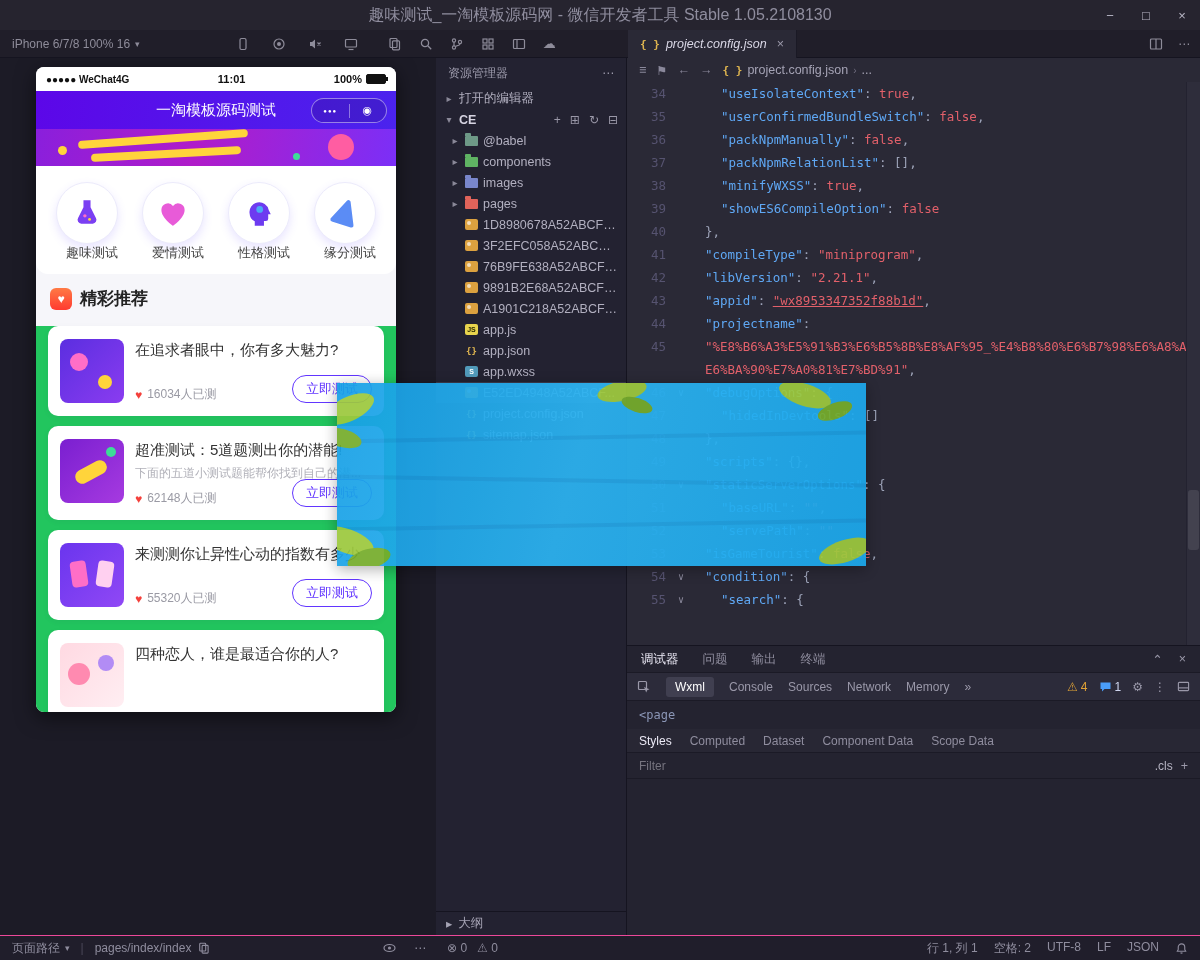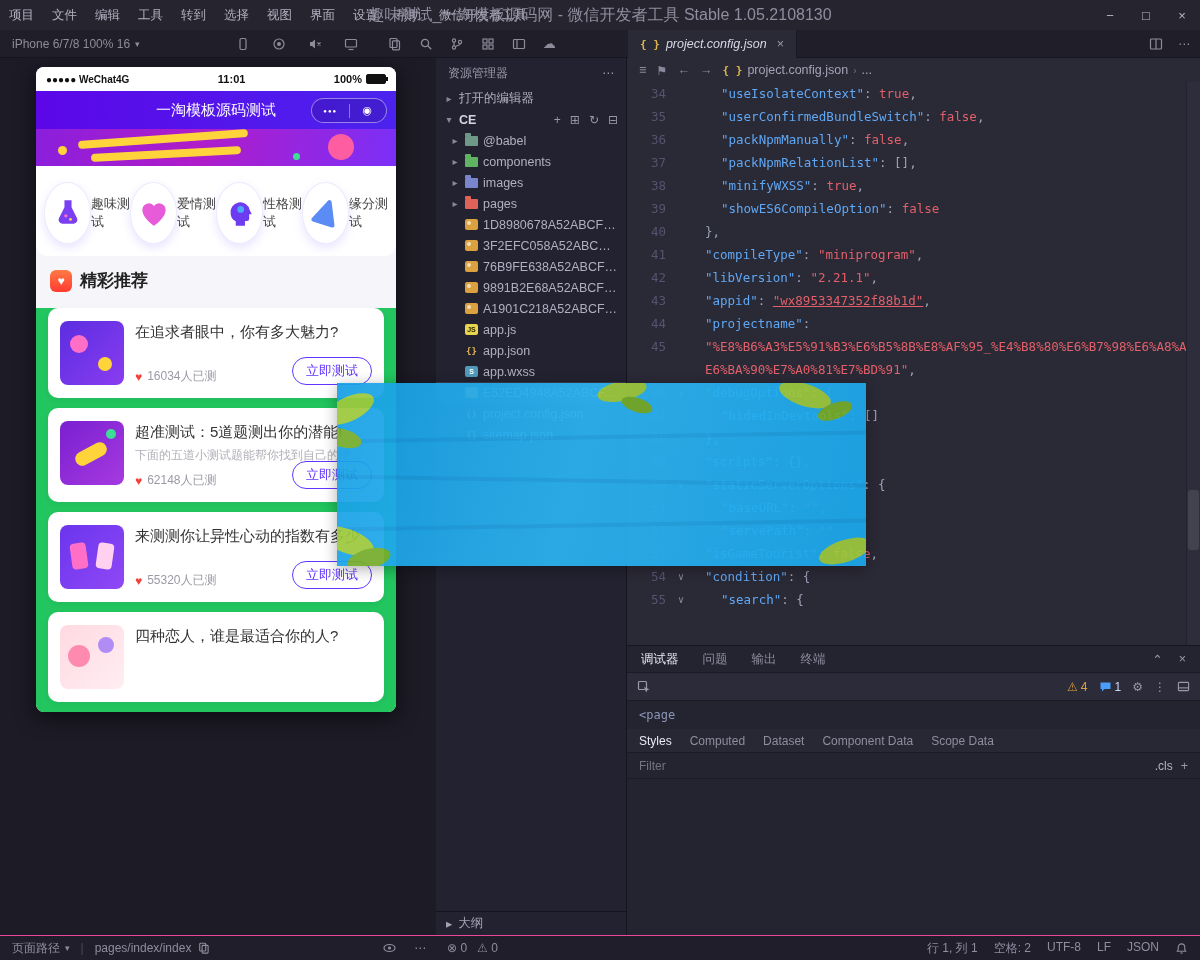--- a/index.html
+++ b/index.html
@@ -36,21 +36,21 @@
   .p-title{color:#fff;font-size:15px}
   .capsule{position:absolute;right:9px;top:7px;width:76px;height:25px;border:1px solid rgba(255,255,255,.45);border-radius:14px;background:rgba(0,0,0,.12);display:flex;align-items:center;color:#fff}
   .capsule span{flex:1;text-align:center;font-size:10px;letter-spacing:1px}
   .capsule i{width:1px;height:14px;background:rgba(255,255,255,.4)}
   .p-banner{height:37px;background:linear-gradient(100deg,#8a1fdc,#b01cc9 45%,#7b2ff7);position:relative;overflow:hidden}
   .bn-bar{position:absolute;background:#ffd43b;border-radius:5px;height:8px}
   .bn-bar.b1{left:42px;top:6px;width:170px;transform:rotate(-4deg)}
   .bn-bar.b2{left:55px;top:21px;width:150px;transform:rotate(-3deg)}
   .bn-circ{position:absolute;border-radius:50%}
   .p-cats{background:#fff;display:flex;justify-content:space-around;padding:16px 8px 12px;border-radius:0 0 12px 12px}
-  .cat{display:flex;flex-direction:row;align-items:center;}
+  .cat{display:flex;flex-direction:column;align-items:flex-end;}
   .cat-circle{width:62px;height:62px;border-radius:50%;background:#fff;border:1px solid #ecebfb;box-shadow:0 4px 10px rgba(110,90,255,.16);display:flex;align-items:center;justify-content:center}
   .cat-label{font-size:13px;color:#454545}
   .p-sec{display:flex;align-items:center;gap:8px;padding:13px 14px 6px;background:#f6f6fa}
   .sec-ic{width:22px;height:22px;border-radius:6px;background:linear-gradient(180deg,#ff7a45,#ff3b30);color:#fff;display:flex;align-items:center;justify-content:center;font-size:12px}
   .sec-title{font-size:17px;font-weight:bold;color:#222}
   .p-cards{background:#22c55e;padding-bottom:20px}
   .p-card{position:relative;margin:10px 12px;background:#fff;border-radius:10px;padding:13px 12px;display:flex;gap:11px;box-shadow:0 2px 6px rgba(30,20,80,.05)}
   .card-img{width:64px;height:64px;border-radius:8px;flex-shrink:0;position:relative;overflow:hidden}
   .card-img.img1{background:linear-gradient(135deg,#5b2ee0,#8a3cf0)}
   .card-img.img2{background:linear-gradient(135deg,#7a1fd0,#a63ae0)}
@@ -138,33 +138,20 @@
   
   .overlay-img{position:absolute;left:337px;top:383px;width:529px;height:183px;z-index:50;background:linear-gradient(105deg,#17a0e6,#2cb4f2 45%,#1ca8ec);opacity:.93;box-shadow:0 3px 14px rgba(0,0,0,.35);overflow:hidden}
   .ov-streak{position:absolute;background:rgba(10,70,140,.10);height:4px;width:120%;left:-10%}
 </style>
 </head>
 <body>
 
 <div class="app">
 
   <div class="titlebar">
-    <div style="display:flex">
-        <span class="menu-item">项目</span>
-        <span class="menu-item">文件</span>
-        <span class="menu-item">编辑</span>
-        <span class="menu-item">工具</span>
-        <span class="menu-item">转到</span>
-        <span class="menu-item">选择</span>
-        <span class="menu-item">视图</span>
-        <span class="menu-item">界面</span>
-        <span class="menu-item">设置</span>
-        <span class="menu-item">帮助</span>
-        <span class="menu-item">微信开发者工具</span>
-      </div>
     <span class="win-title">趣味测试_一淘模板源码网 - 微信开发者工具 Stable 1.05.2108130</span>
     <div class="win-btns">
       <span class="win-btn">−</span>
       <span class="win-btn">□</span>
       <span class="win-btn">×</span>
     </div>
   </div>
 
   <div class="toolbar">
     <div class="device">
@@ -609,20 +596,28 @@
           <span>×</span>
         </span>
       </div>
       <div class="dt-bar">
         <span class="ico">
             <svg width="14" height="14" viewBox="0 0 14 14">
               <rect x="1.5" y="1.5" width="8" height="8" rx="1" stroke="#9a98a9" fill="none" stroke-width="1.2"></rect>
               <path d="M7 7l5.5 2.2-2.3 1-1 2.3z" fill="#9a98a9"></path>
             </svg>
           </span>
+        <span style="display:flex;gap:15px;align-items:center">
+            <span class="dt-tab active">Wxml</span>
+            <span class="dt-tab">Console</span>
+            <span class="dt-tab">Sources</span>
+            <span class="dt-tab">Network</span>
+            <span class="dt-tab">Memory</span>
+            <span class="dt-tab">»</span>
+          </span>
         <span class="dt-right">
           <span class="warn-badge">⚠ <span>4</span></span>
           <span class="msg-badge">
               <svg width="13" height="12" viewBox="0 0 13 12">
                 <path d="M1.5 1.5h10v6.5H5.5L3 10.5V8H1.5z" fill="#4a9df8"></path>
               </svg>
               <span>1</span>
             </span>
           <span>⚙</span>
           <span>⋮</span>

